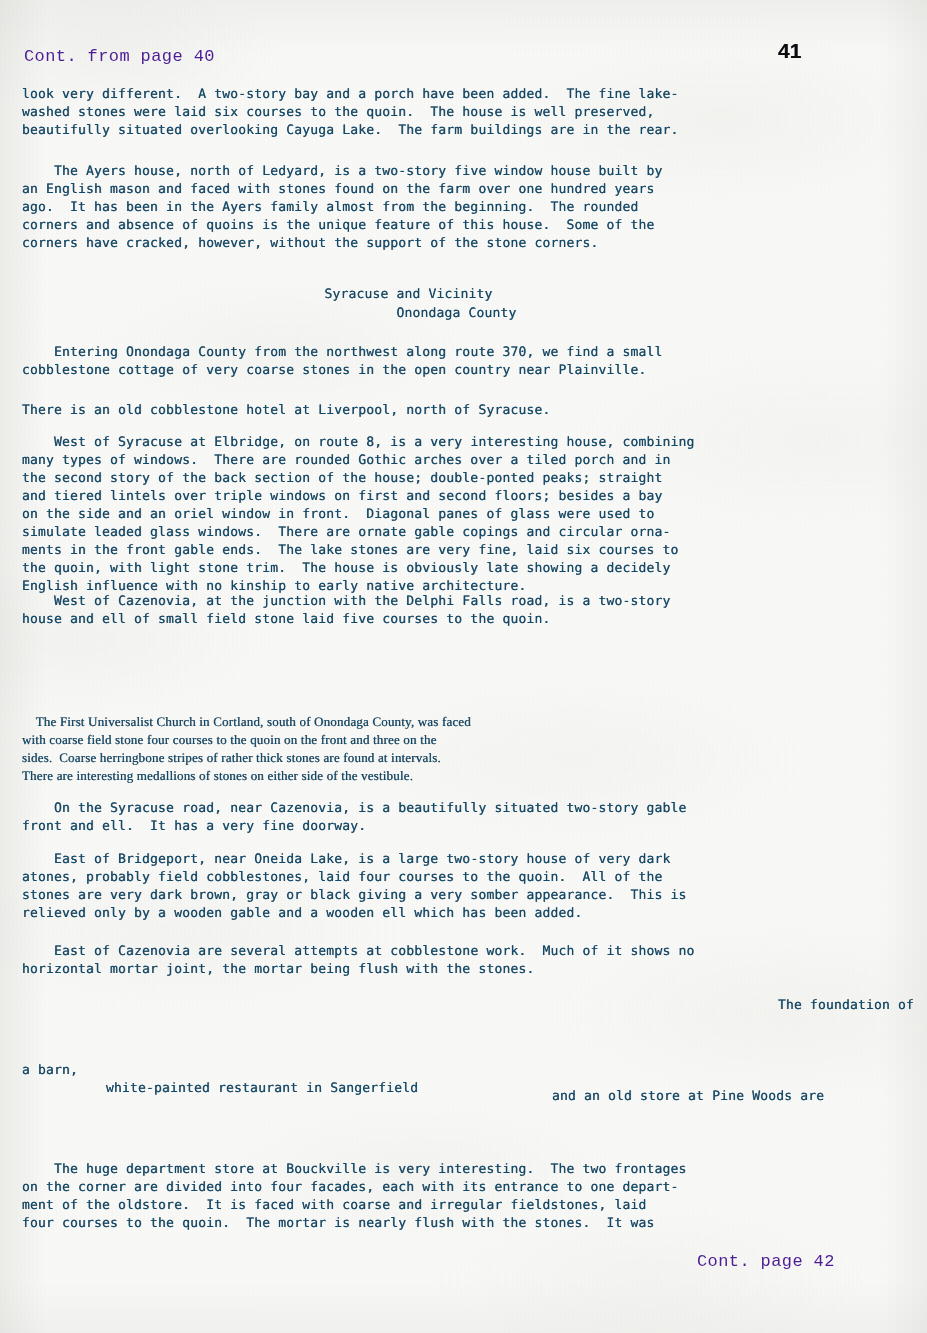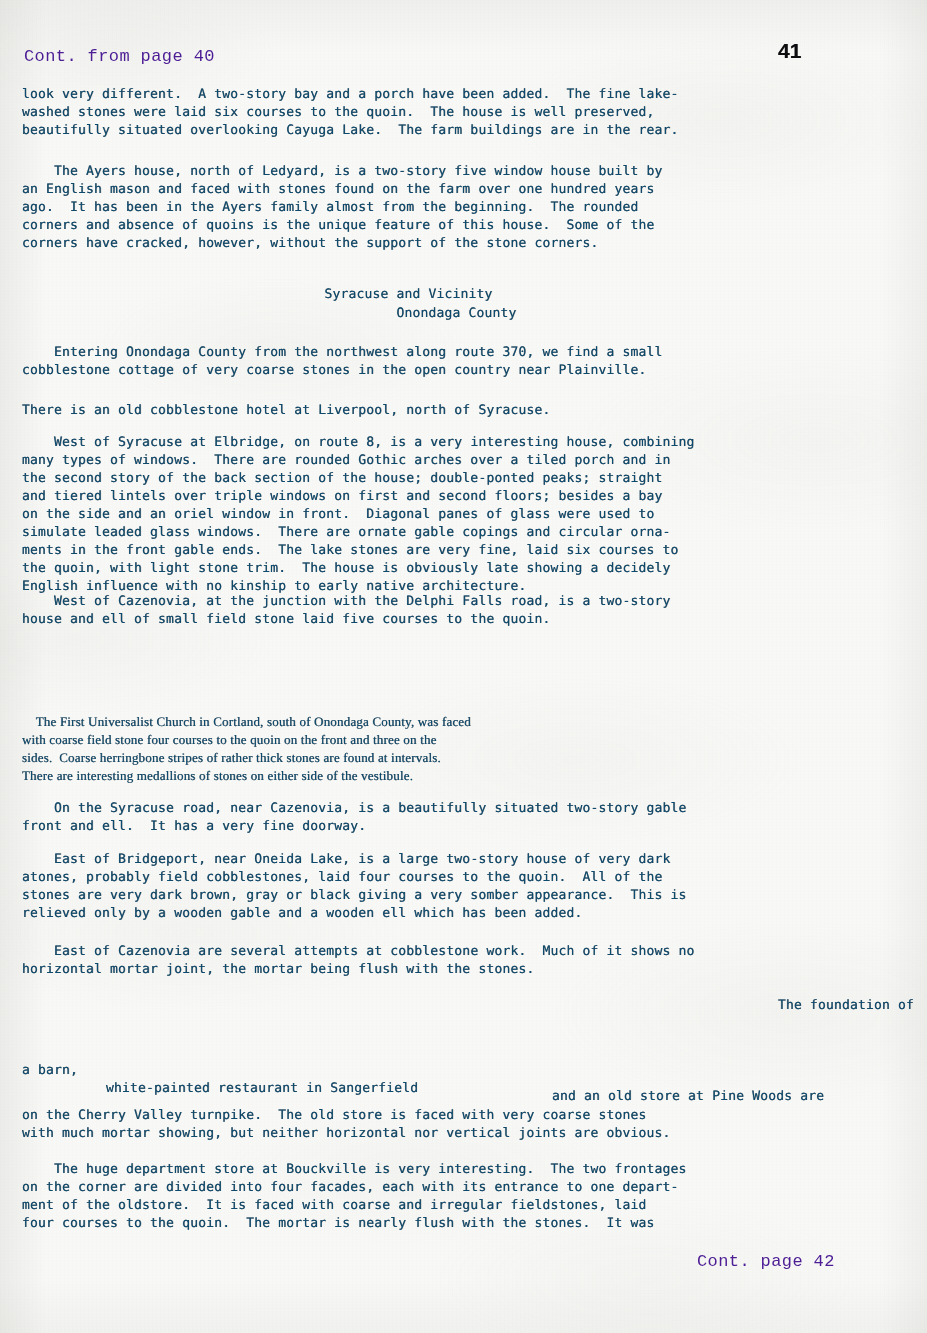--- a/index.html
+++ b/index.html
@@ -194,22 +194,20 @@
 horizontal mortar joint, the mortar being flush with the stones.</div>
 
     <div class="tw right-frag" style="top: 997px;">The foundation of</div>
 
     <div class="tw" style="left: 22px; top: 1026px; margin-top: 36px;">a barn,</div>
 
     <div class="tw" style="left: 106px; top: 1054px; margin-top: 26px;">white-painted restaurant in Sangerfield</div>
 
     <div class="tw" style="left: 552px; top: 1088px;">and an old store at Pine Woods are</div>
 
-    <div class="tw para" style="top: 1107px;">on the Cherry Valley turnpike.  The old store is faced with very coarse stones
-with much mortar showing, but neither horizontal nor vertical joints are obvious.</div>
 
     <div class="tw para" style="top: 1161px;">    The huge department store at Bouckville is very interesting.  The two frontages
 on the corner are divided into four facades, each with its entrance to one depart-
 ment of the oldstore.  It is faced with coarse and irregular fieldstones, laid
 four courses to the quoin.  The mortar is nearly flush with the stones.  It was</div>
 
   </div>
 
   <div class="meta-type" id="footer-note">Cont. page 42</div>
 

